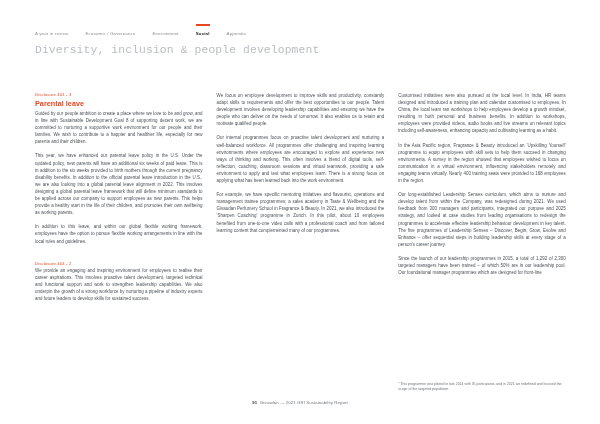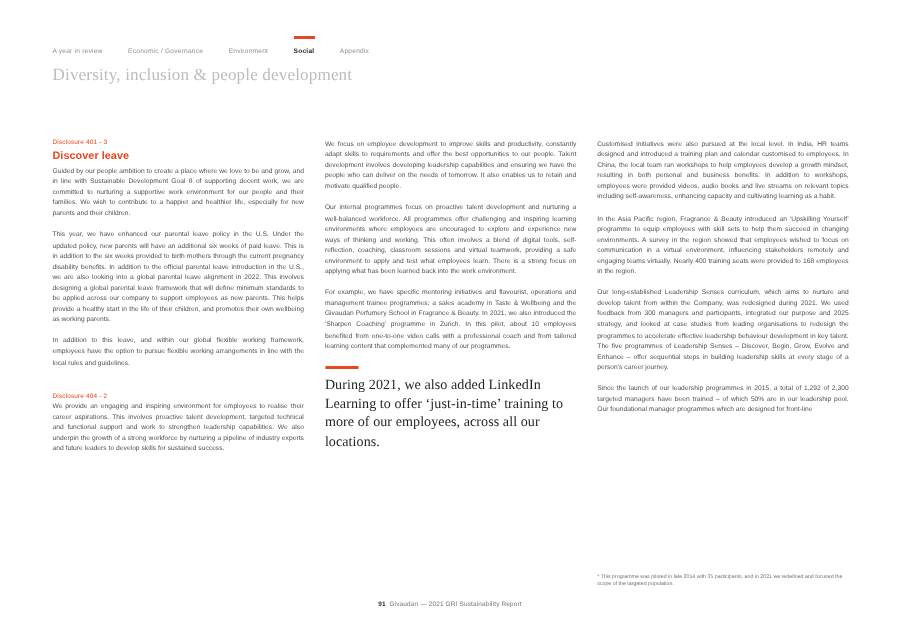--- a/index.html
+++ b/index.html
@@ -55,21 +55,21 @@
     width: 100%;
     height: 2.4px;
     background: #e8461e;
   }
 
   
   .page-title {
     position: absolute;
     left: 35px;
     top: 44px;
-    font-family: Liberation Serif, serif;
+    font-family: Liberation Mono, monospace;
     font-size: 11.4px;
     color: #b9bdc2;
     letter-spacing: 0.1px;
     white-space: nowrap;
   }
 
   
   .columns {
     position: absolute;
     left: 35px;
@@ -185,40 +185,36 @@
       <span>Appendix</span>
     </div>
   </div>
 
   <div class="page-title">Diversity, inclusion &amp; people development</div>
 
   <div class="columns">
 
     <div class="col">
       <div class="discl-label">Disclosure 401 - 3</div>
-      <div class="discl-title">Discover leave</div>
+      <div class="discl-title">Parental leave</div>
       <p class="body">Guided by our people ambition to create a place where we love to be and grow, and in line with Sustainable Development Goal 8 of supporting decent work, we are committed to nurturing a supportive work environment for our people and their families. We wish to contribute to a happier and healthier life, especially for new parents and their children.</p>
       <p class="body">This year, we have enhanced our parental leave policy in the U.S. Under the updated policy, new parents will have an additional six weeks of paid leave. This is in addition to the six weeks provided to birth mothers through the current pregnancy disability benefits. In addition to the official parental leave introduction in the U.S., we are also looking into a global parental leave alignment in 2022. This involves designing a global parental leave framework that will define minimum standards to be applied across our company to support employees as new parents. This helps provide a healthy start in the life of their children, and promotes their own wellbeing as working parents.</p>
       <p class="body">In addition to this leave, and within our global flexible working framework, employees have the option to pursue flexible working arrangements in line with the local rules and guidelines.</p>
 
       <div class="gap-block"></div>
 
       <div class="discl-label">Disclosure 404 - 2</div>
       <p class="body">We provide an engaging and inspiring environment for employees to realise their career aspirations. This involves proactive talent development, targeted technical and functional support and work to strengthen leadership capabilities. We also underpin the growth of a strong workforce by nurturing a pipeline of industry experts and future leaders to develop skills for sustained success.</p>
     </div>
 
     <div class="col">
       <p class="body">We focus on employee development to improve skills and productivity, constantly adapt skills to requirements and offer the best opportunities to our people. Talent development involves developing leadership capabilities and ensuring we have the people who can deliver on the needs of tomorrow. It also enables us to retain and motivate qualified people.</p>
       <p class="body">Our internal programmes focus on proactive talent development and nurturing a well-balanced workforce. All programmes offer challenging and inspiring learning environments where employees are encouraged to explore and experience new ways of thinking and working. This often involves a blend of digital tools, self-reflection, coaching, classroom sessions and virtual teamwork, providing a safe environment to apply and test what employees learn. There is a strong focus on applying what has been learned back into the work environment.</p>
       <p class="body">For example, we have specific mentoring initiatives and flavourist, operations and management trainee programmes; a sales academy in Taste &amp; Wellbeing and the Givaudan Perfumery School in Fragrance &amp; Beauty. In 2021, we also introduced the 'Sharpen Coaching' programme in Zurich. In this pilot, about 10 employees benefited from one-to-one video calls with a professional coach and from tailored learning content that complemented many of our programmes.</p>
 
-      <div class="callout">
-        <div class="callout-rule"></div>
-        <div class="callout-text">During 2021, we also added LinkedIn Learning to offer ‘just-in-time’ training to more of our employees, across all our locations.</div>
-      </div>
     </div>
 
     <div class="col">
       <p class="body">Customised initiatives were also pursued at the local level. In India, HR teams designed and introduced a training plan and calendar customised to employees. In China, the local team ran workshops to help employees develop a growth mindset, resulting in both personal and business benefits. In addition to workshops, employees were provided videos, audio books and live streams on relevant topics including self-awareness, enhancing capacity and cultivating learning as a habit.</p>
       <p class="body">In the Asia Pacific region, Fragrance &amp; Beauty introduced an ‘Upskilling Yourself’ programme to equip employees with skill sets to help them succeed in changing environments. A survey in the region showed that employees wished to focus on communication in a virtual environment, influencing stakeholders remotely and engaging teams virtually. Nearly 400 training seats were provided to 168 employees in the region.</p>
       <p class="body">Our long-established Leadership Senses curriculum, which aims to nurture and develop talent from within the Company, was redesigned during 2021. We used feedback from 300 managers and participants, integrated our purpose and 2025 strategy, and looked at case studies from leading organisations to redesign the programmes to accelerate effective leadership behaviour development in key talent. The five programmes of Leadership Senses – Discover, Begin, Grow, Evolve and Enhance – offer sequential steps in building leadership skills at every stage of a person's career journey.</p>
       <p class="body">Since the launch of our leadership programmes in 2015, a total of 1,292 of 2,300 targeted managers have been trained – of which 50% are in our leadership pool. Our foundational manager programmes which are designed for front-line</p>
       <div class="footnote">* This programme was piloted in late 2014 with 35 participants, and in 2021 we redefined and focused the scope of the targeted population.</div>
     </div>
 

